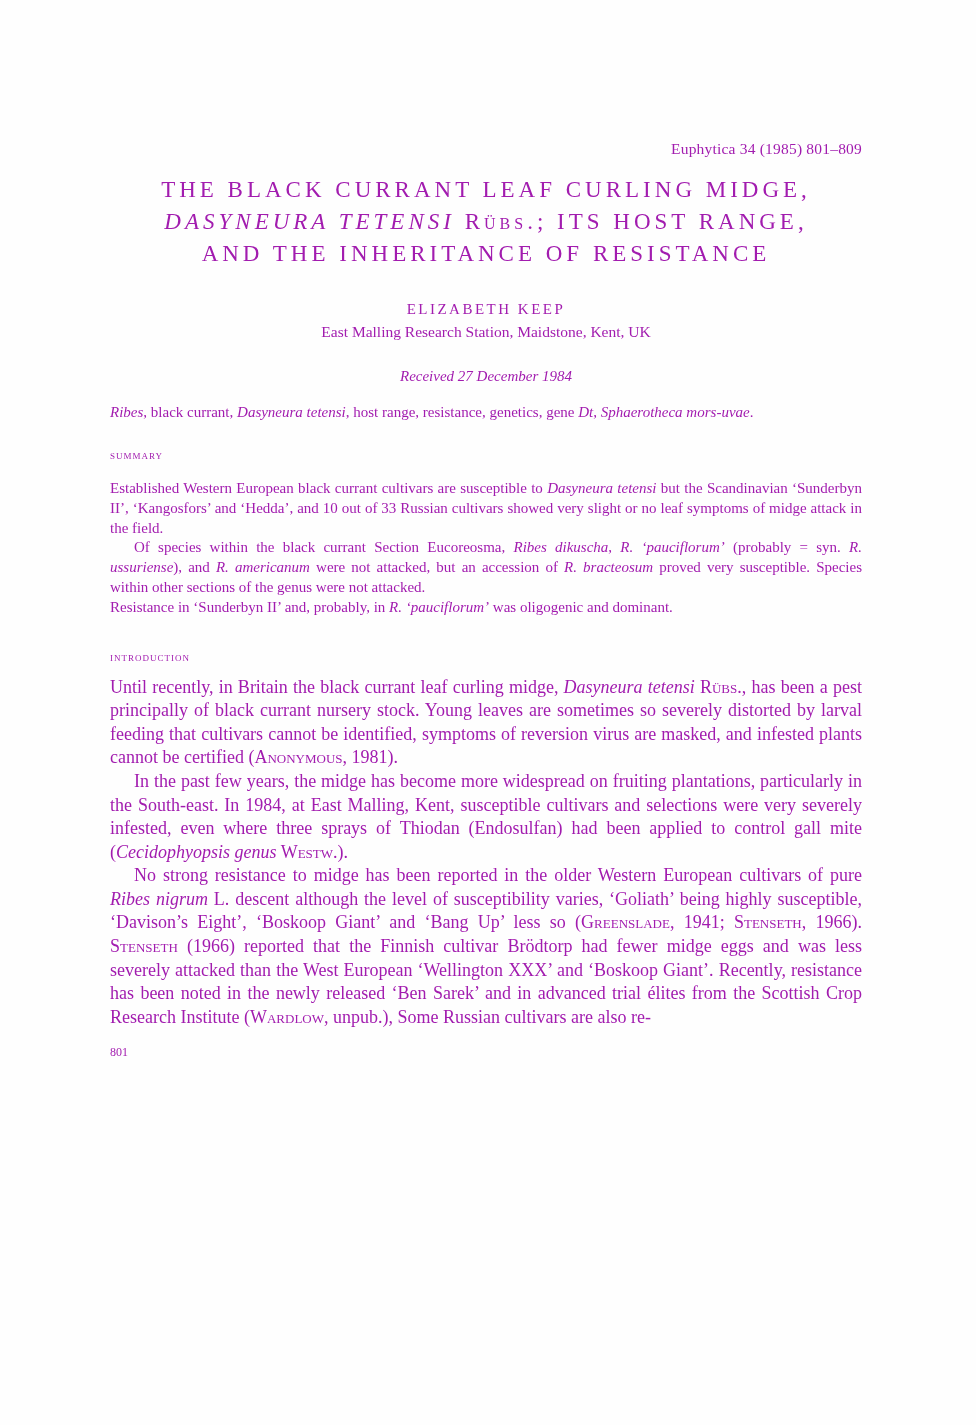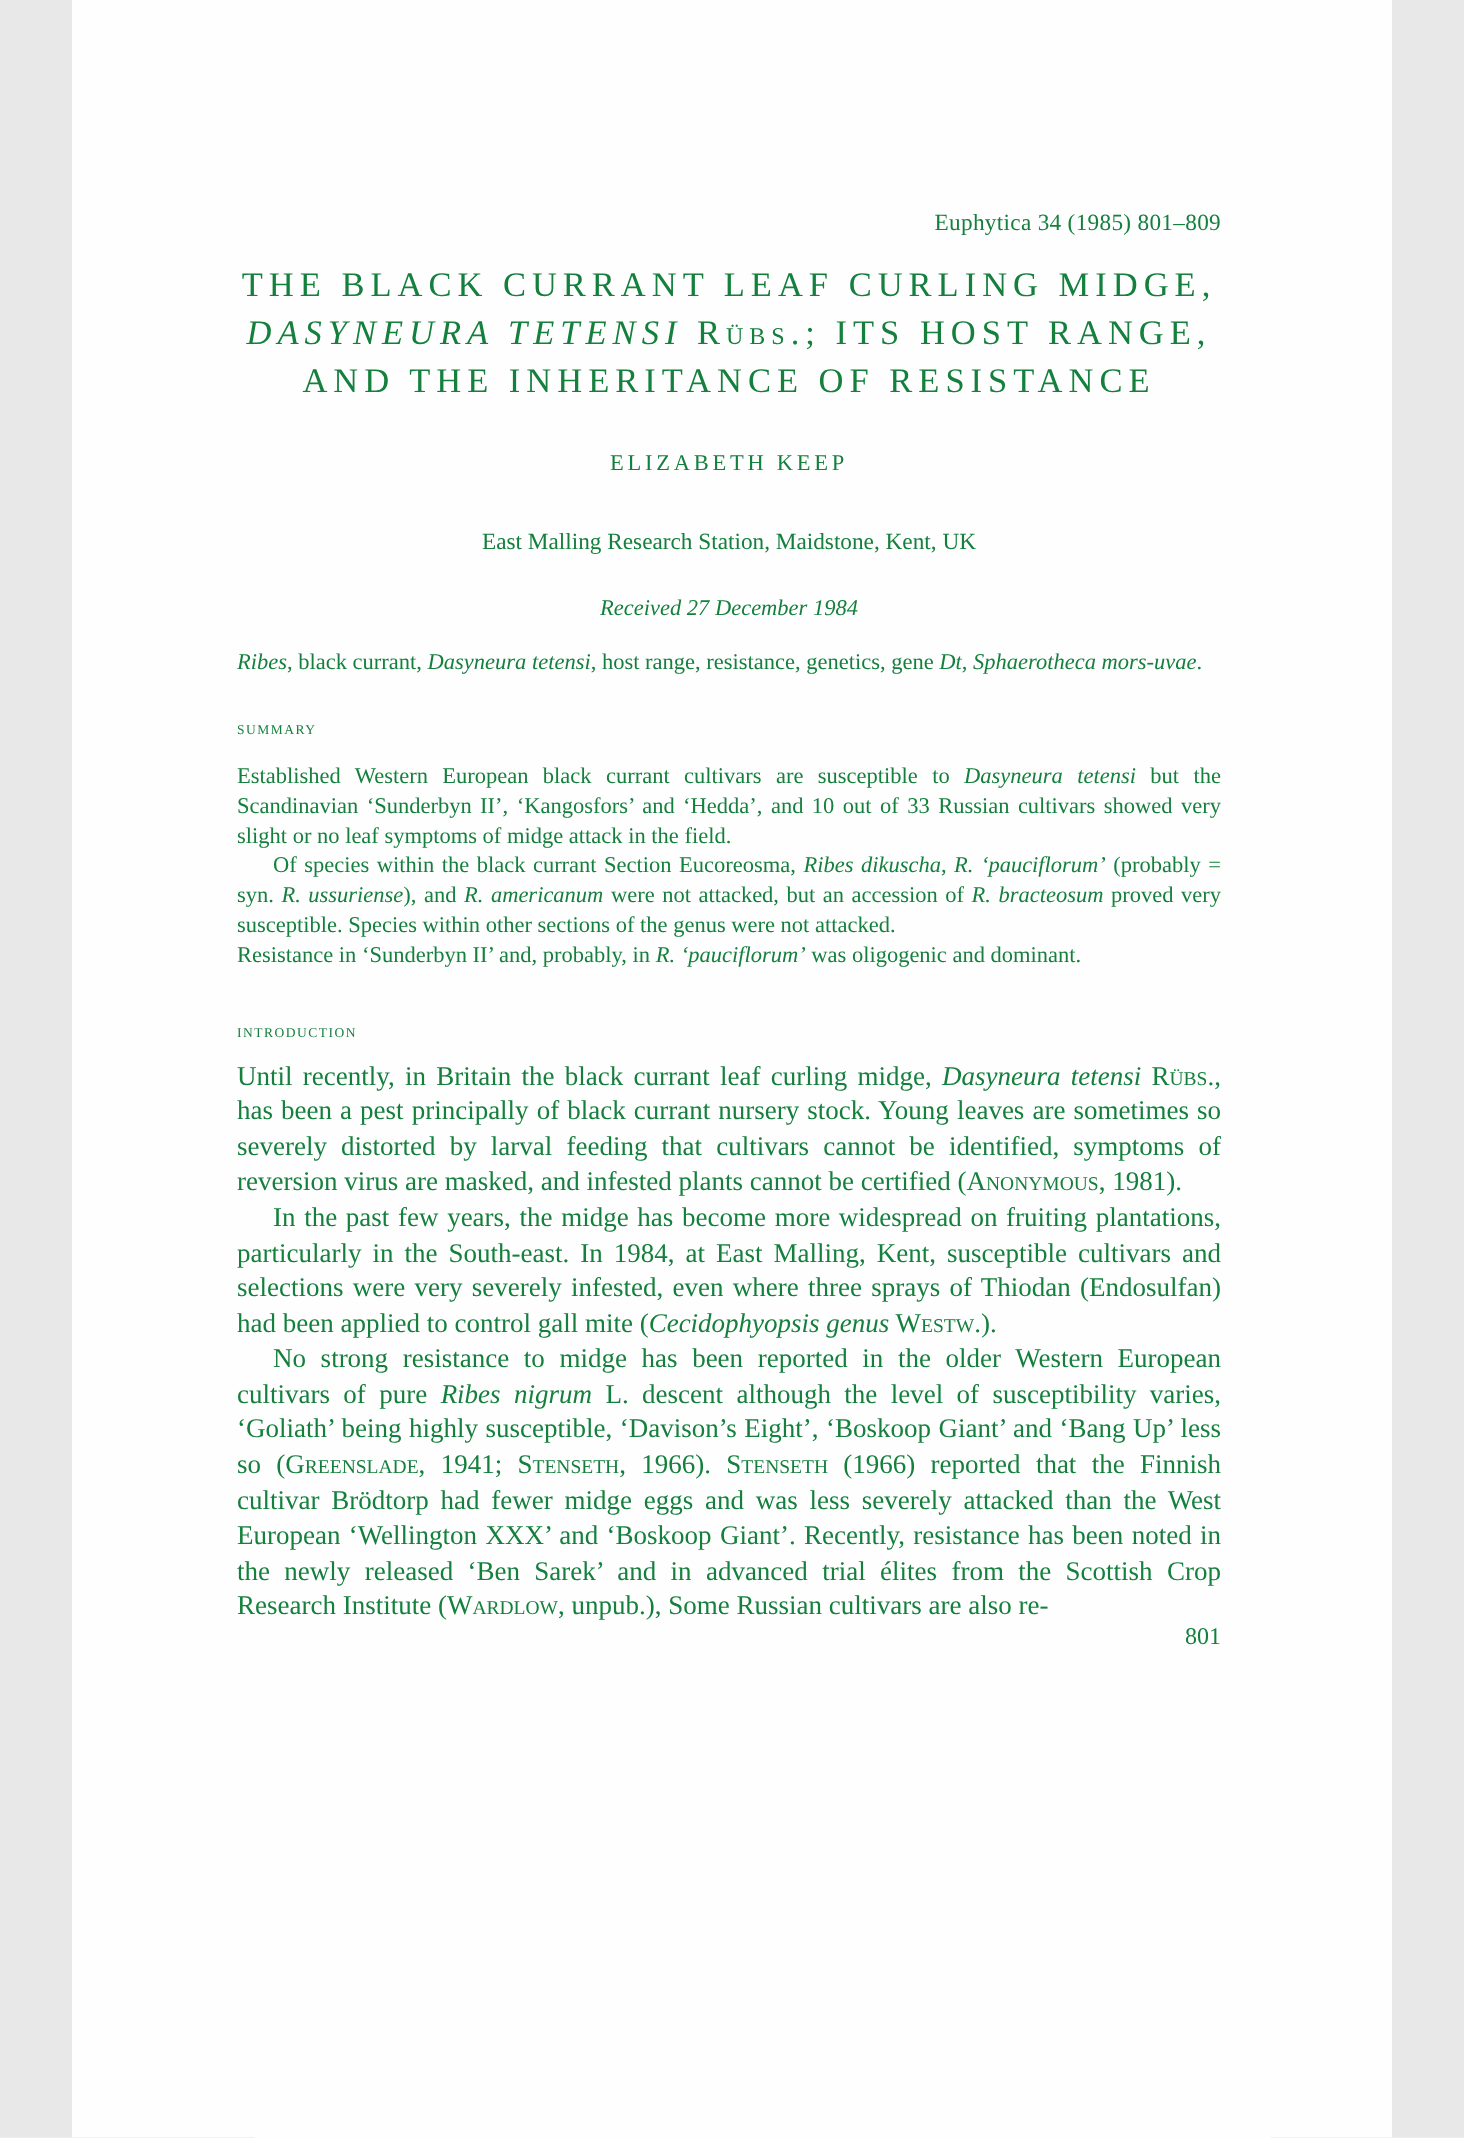--- a/index.html
+++ b/index.html
@@ -1,22 +1,22 @@
 <!DOCTYPE html>
 <html><head>
 <meta charset="utf-8">
 <style>
   html, body { margin: 0; padding: 0; background: #e8e8e8; }
   .page {
     position: relative;
-    width: 880px;
+    width: 976px;
     height: 1425px;
     margin: 0 auto;
     background: #fefefe;
-    color: #15803d;
+    color: #a21caf;
     font-family: "Liberation Serif", "DejaVu Serif", serif;
     box-sizing: border-box;
     padding: 0 114px 0 110px;
     overflow: hidden;
   }
   .journal-ref {
     padding-top: 140px;
     text-align: right;
     font-size: 15.5px;
     letter-spacing: 0.2px;
@@ -29,21 +29,21 @@
     line-height: 1.4;
   }
   .title .line { display: block; }
   .author {
     margin-top: 30px;
     text-align: center;
     font-size: 15px;
     letter-spacing: 2.5px;
   }
   .affiliation {
-    margin-top: 35px;
+    margin-top: 5px;
     text-align: center;
     font-size: 15.5px;
   }
   .received {
     margin-top: 27px;
     text-align: center;
     font-style: italic;
     font-size: 15px;
     font-family: Liberation Serif, serif;
   }
@@ -71,22 +71,23 @@
   .intro-block { margin-top: 11px; }
   .intro-block p {
     margin: 0;
     font-size: 18px;
     line-height: 1.31;
     text-align: justify;
   }
   p.indent { text-indent: 24px; }
   .sc { font-variant: small-caps; }
   .page-number {
-    text-align: right;
-    font-size: 16px;
+    margin-top: 16px;
+    text-align: left;
+    font-size: 12px;
   }
 </style>
 </head>
 <body>
 
 <div class="page">
 
   <div class="journal-ref">Euphytica 34 (1985) 801–809</div>
 
   <h1 class="title" style="font-weight:normal; margin:16px 0 0 0;">

